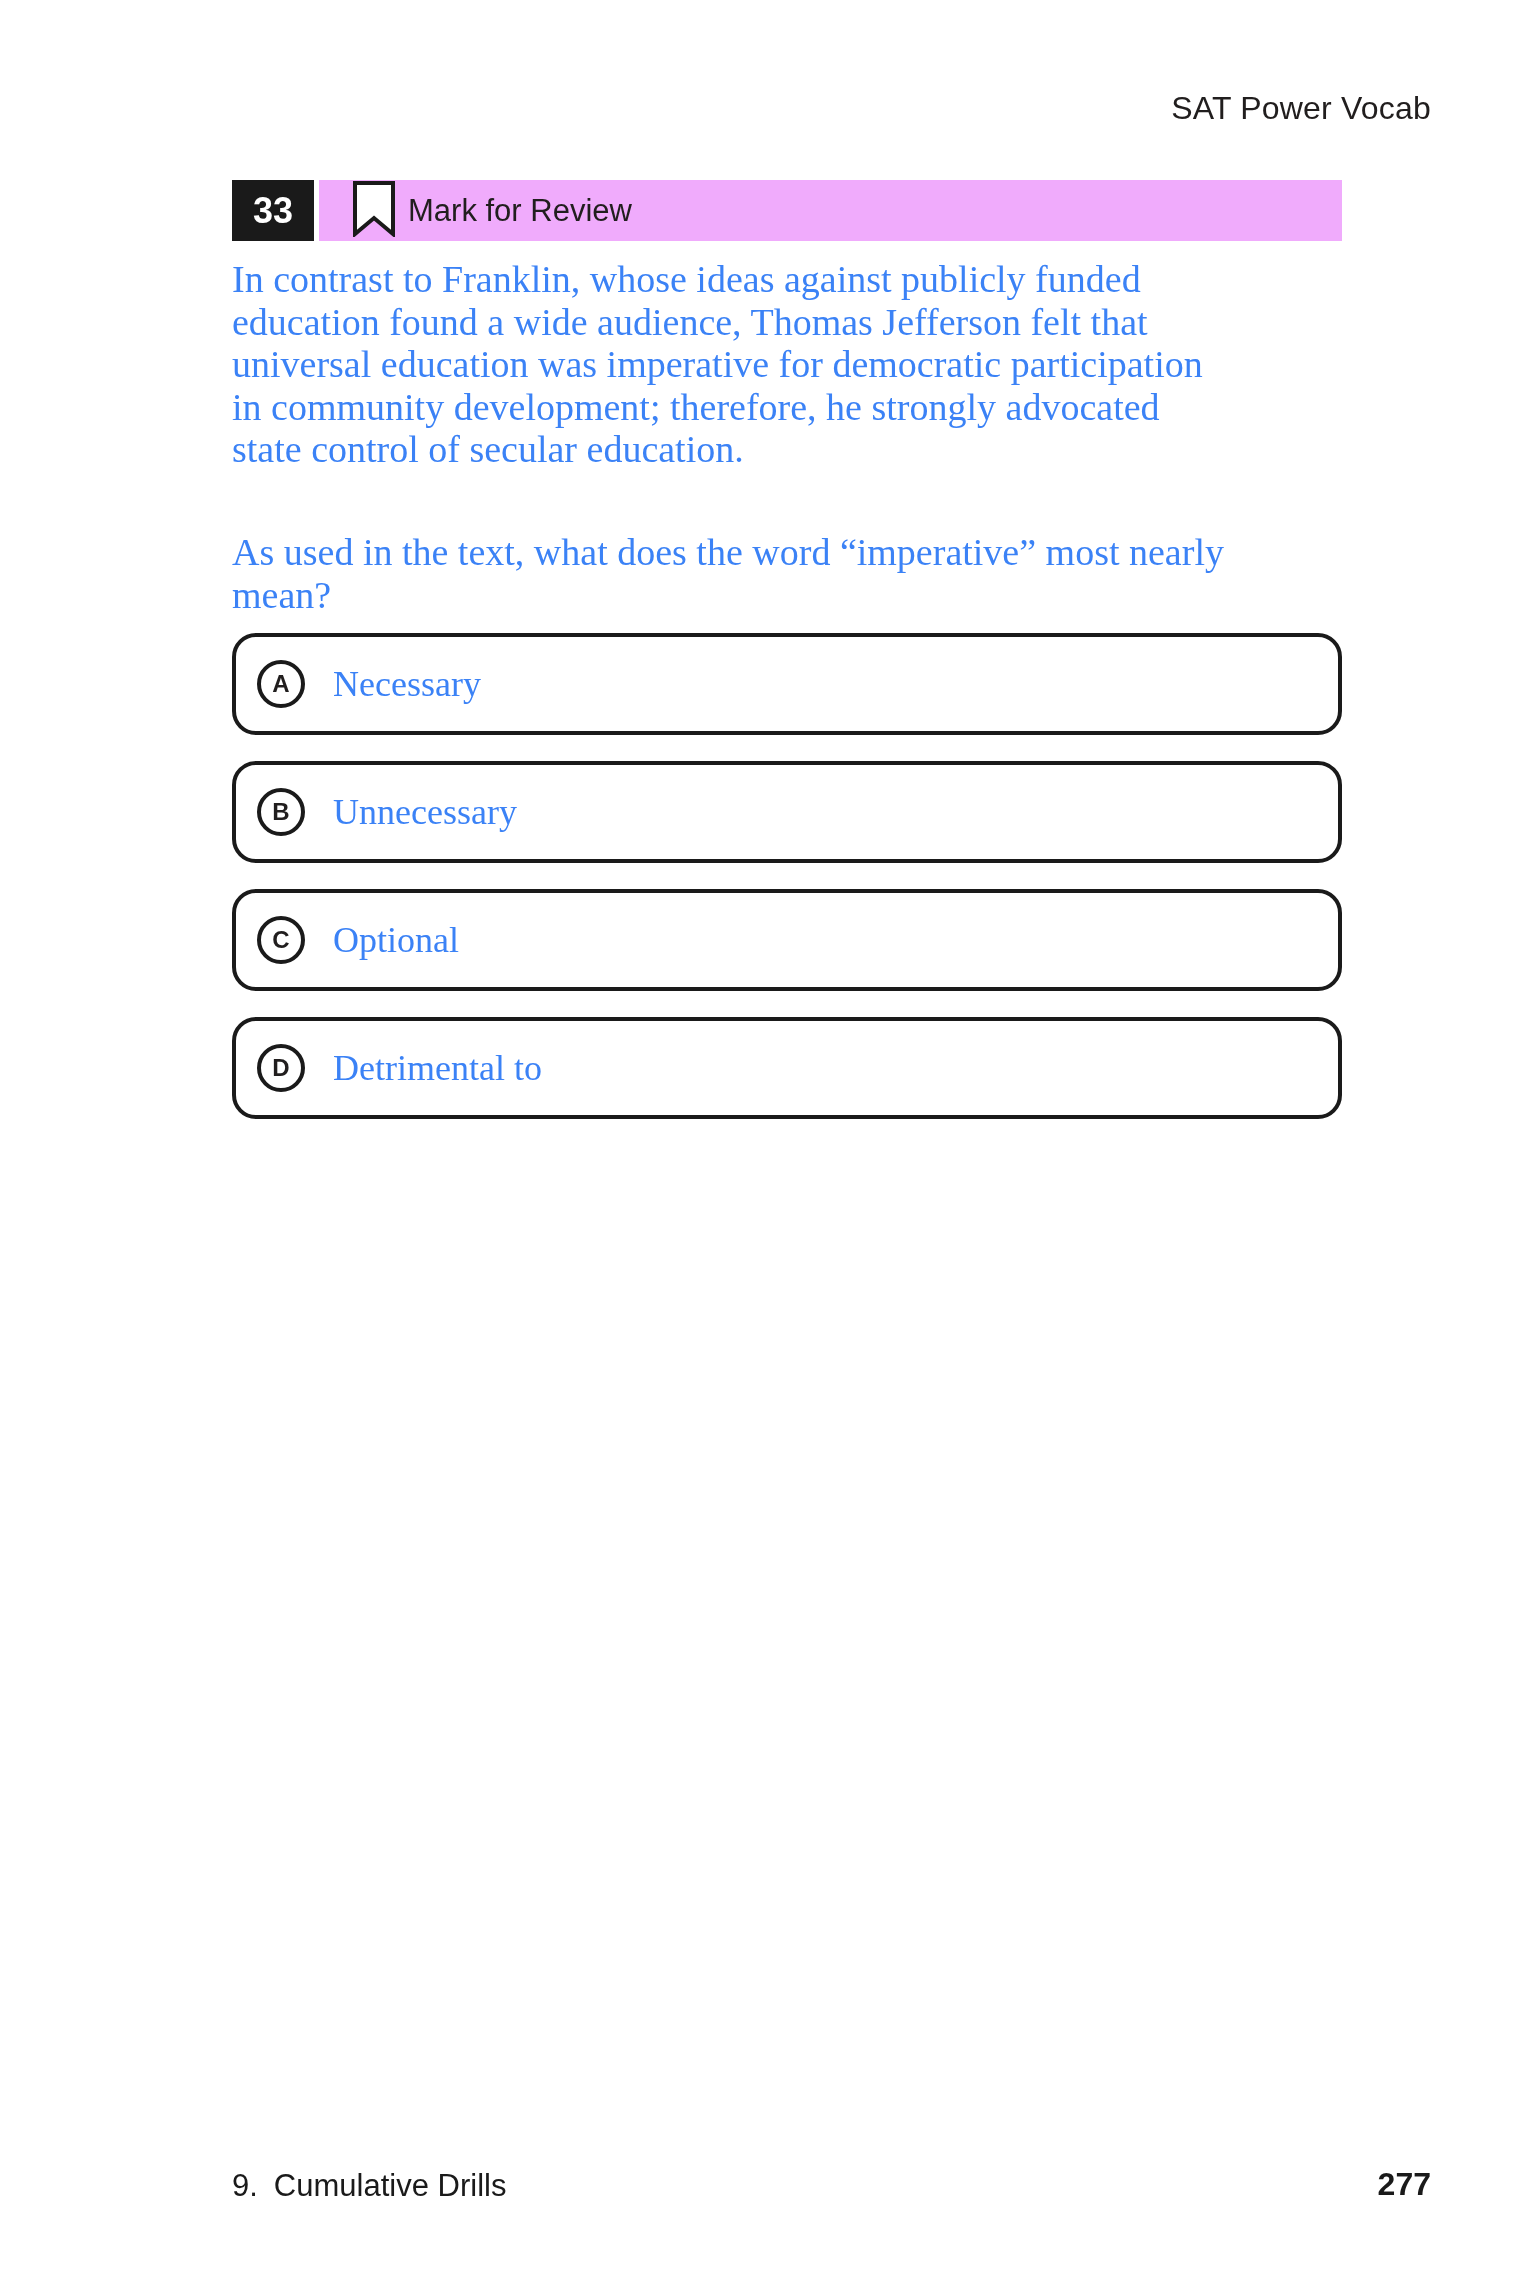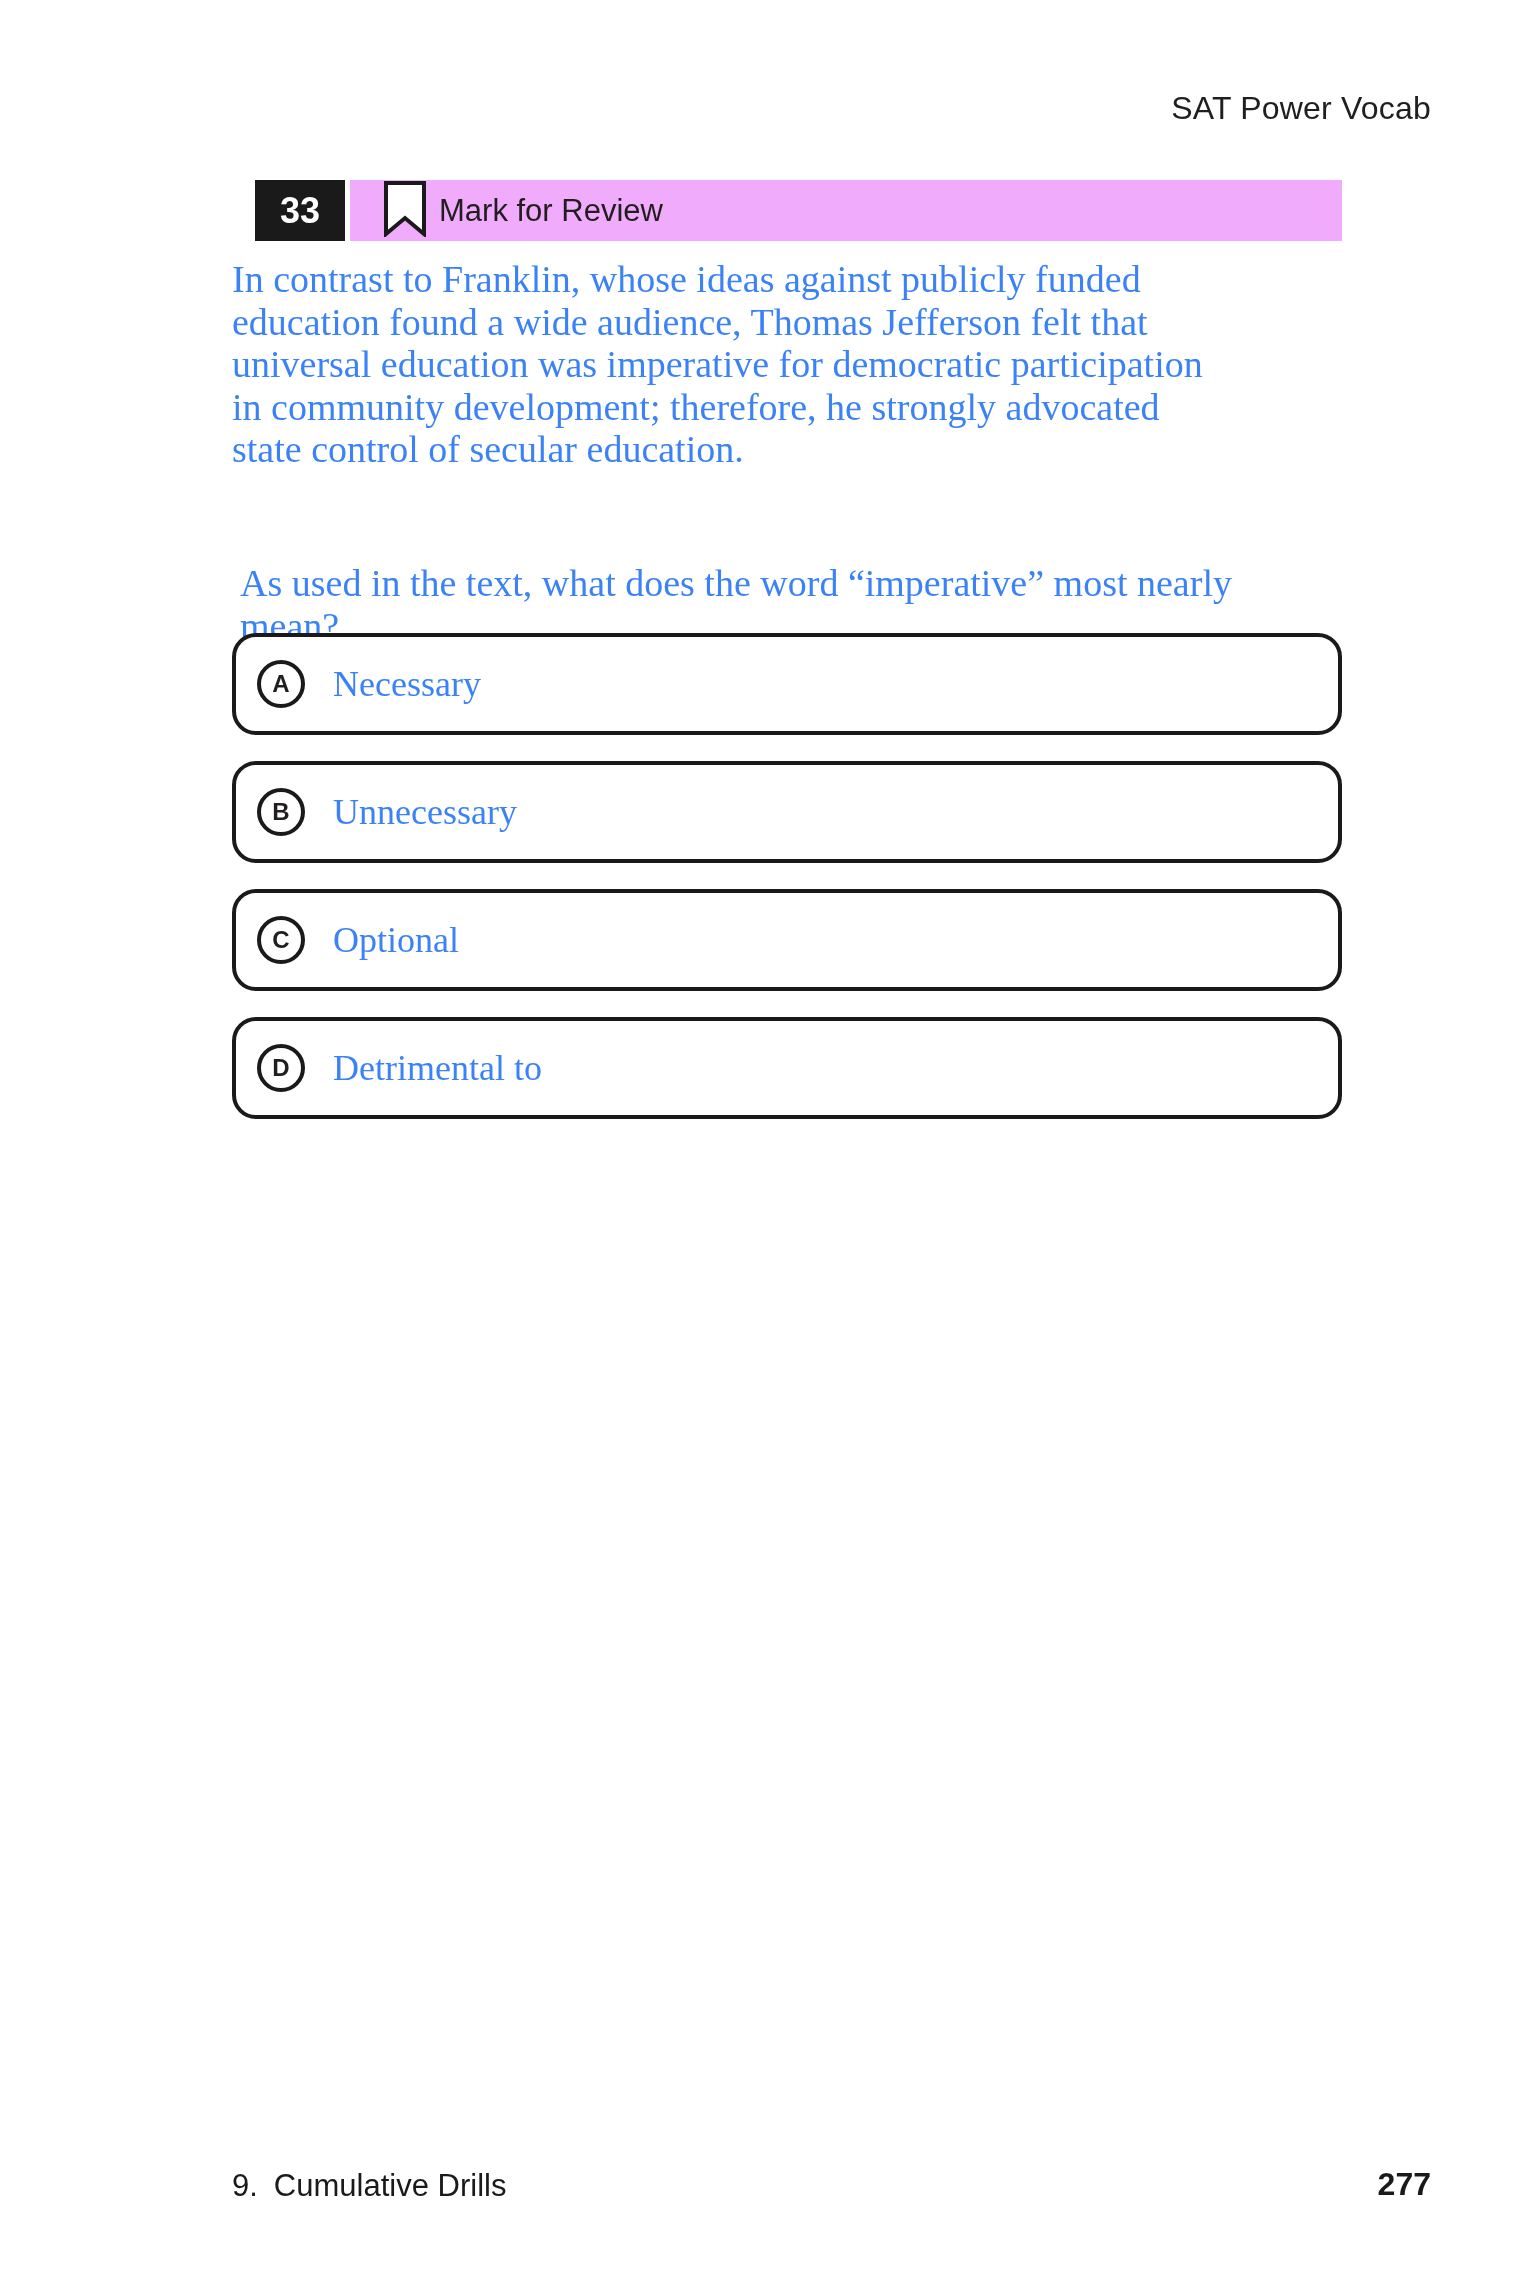--- a/index.html
+++ b/index.html
@@ -26,29 +26,28 @@
   }
   
   .qbar {
     position: absolute;
     left: 232px; top: 180px;
     width: 1110px; height: 61px;
     display: flex;
     align-items: stretch;
   }
   .qnum {
-    width: 90px;
+    width: 82px;
     background: #1a1a1a;
     color: #ffffff;
     font-size: 36px;
     font-weight: bold;
     display: flex;
     align-items: center;
     justify-content: center;
-    margin-left: 23px;
   }
   .qbar-gap { width: 5px; background: #ffffff; }
   .qbar-rest {
     flex: 1;
     background: #f0abfc;
     display: flex;
     align-items: center;
     padding-left: 34px;
   }
   .bookmark { margin-right: 13px; display: block; }
@@ -61,21 +60,21 @@
     position: absolute;
     left: 232px;
     width: 1280px;
     font-family: "Liberation Serif", "DejaVu Serif", serif;
     font-size: 38px;
     line-height: 42.5px;
     white-space: pre-line;
     color: #3b82f6;
   }
   .passage { top: 258px; }
-  .prompt  { top: 562px; margin-left: 8px; }
+  .prompt  { top: 531px; }
   
   .option {
     position: absolute;
     left: 232px;
     width: 1110px; height: 102px;
     box-sizing: border-box;
     border: 4px solid #1a1a1a;
     border-radius: 24px;
     background: #ffffff;
     display: flex;

